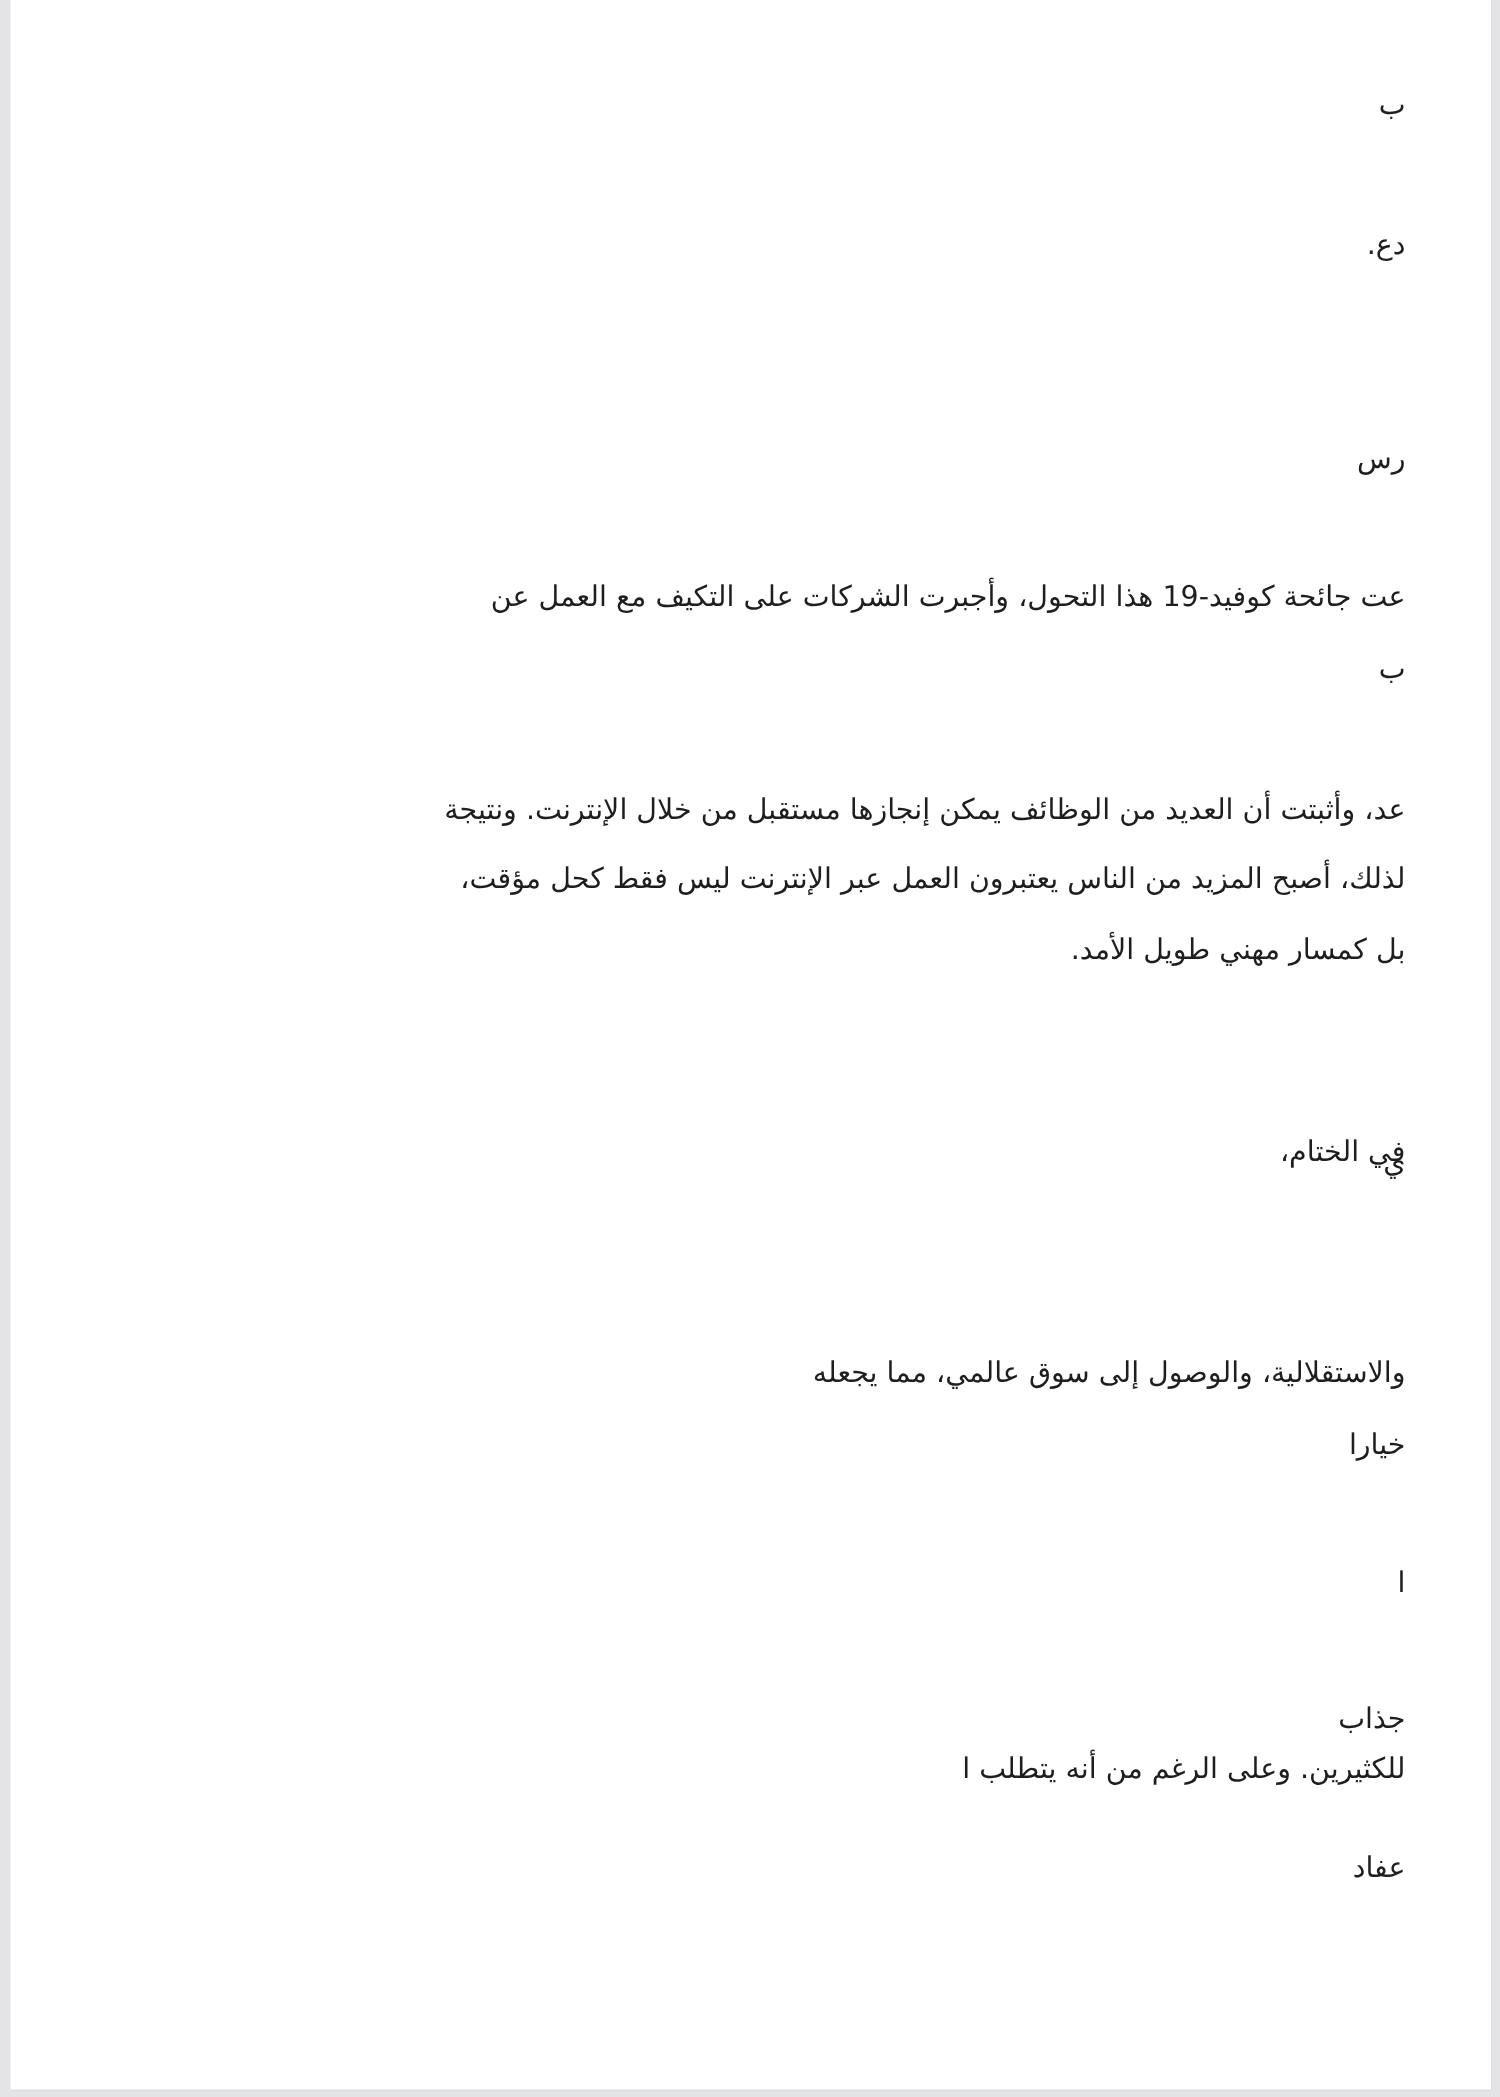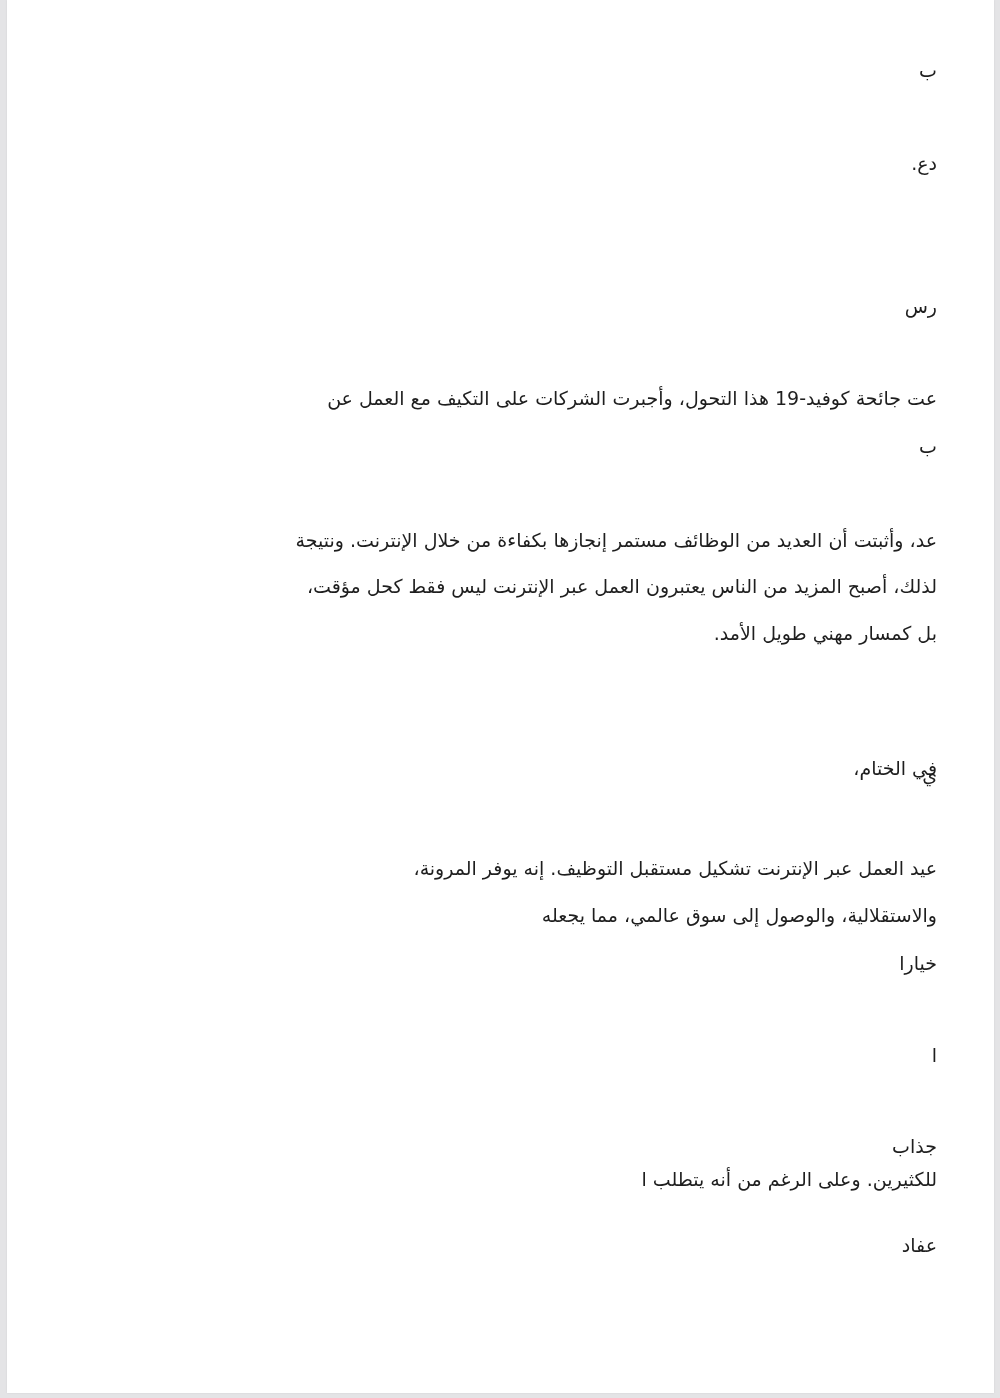--- a/index.html
+++ b/index.html
@@ -37,25 +37,24 @@
   </style>
 </head>
 <body>
 
 <div class="page">
   <div class="line" style="top:58px">ب</div>
   <div class="line" style="top:151px">دع.</div>
   <div class="line" style="top:294px">رس</div>
   <div class="line" style="top:386px">عت جائحة كوفيد-19 هذا التحول، وأجبرت الشركات على التكيف مع العمل عن</div>
   <div class="line" style="top:434px">ب</div>
-  <div class="line" style="top:528px">عد، وأثبتت أن العديد من الوظائف مستمر إنجازها بكفاءة من خلال الإنترنت. ونتيجة</div>
+  <div class="line" style="top:528px">عد، وأثبتت أن العديد من الوظائف يمكن إنجازها مستقبل من خلال الإنترنت. ونتيجة</div>
   <div class="line" style="top:574px">لذلك، أصبح المزيد من الناس يعتبرون العمل عبر الإنترنت ليس فقط كحل مؤقت،</div>
   <div class="line" style="top:621px">بل كمسار مهني طويل الأمد.</div>
   <div class="line" style="top:756px">في الختام،</div>
   <div class="line" style="top:763px">ي</div>
-  <div class="line" style="top:856px">عيد العمل عبر الإنترنت تشكيل مستقبل التوظيف. إنه يوفر المرونة،</div>
   <div class="line" style="top:903px">والاستقلالية، والوصول إلى سوق عالمي، مما يجعله</div>
   <div class="line" style="top:951px">خيارا</div>
   <div class="line" style="top:1043px">ا</div>
   <div class="line" style="top:1134px">جذاب</div>
   <div class="line" style="top:1167px">للكثيرين. وعلى الرغم من أنه يتطلب ا</div>
   <div class="line" style="top:1233px">عفاد</div>
 </div>
 
 </body></html>

